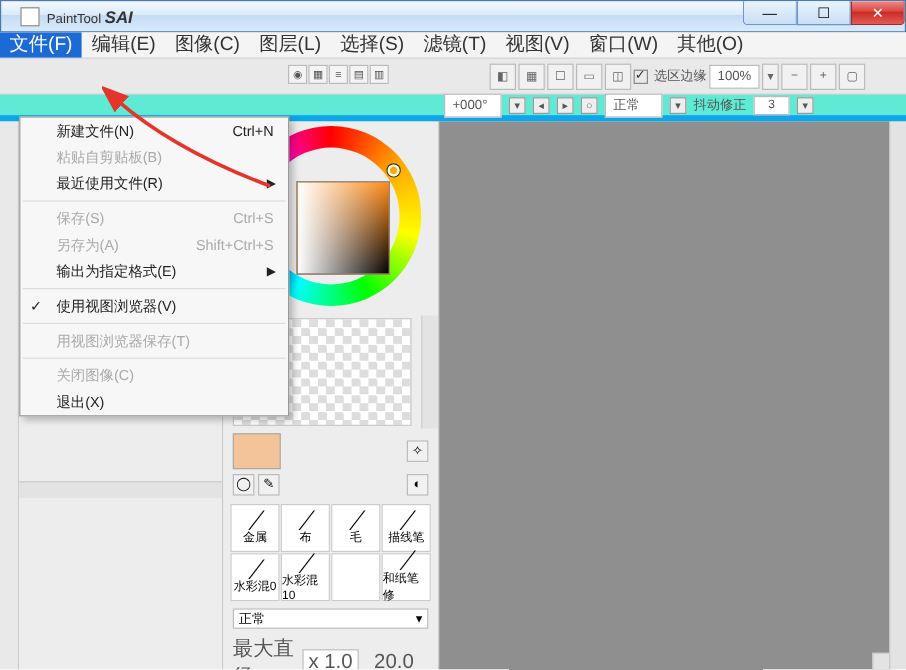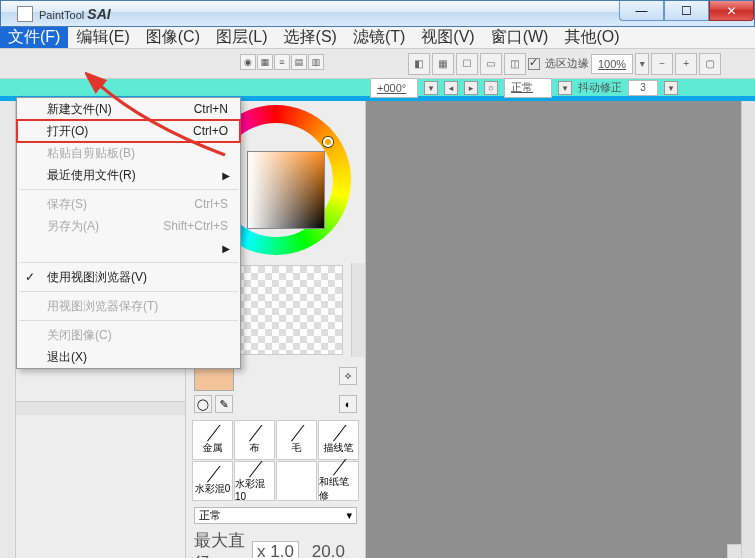--- a/index.html
+++ b/index.html
@@ -28,21 +28,21 @@
 .dropdown .dd-item .shortcut { position: absolute; right: 12px; }
 .dropdown .dd-item .arrow { position: absolute; right: 10px; font-size: 10px; }
 .dropdown .dd-item .check { position: absolute; left: 8px; }
 .dropdown .dd-sep { height: 1px; background: #ddd; margin: 3px 2px; }
 .dropdown .dd-item.highlighted { outline: 2px solid #e4352b; outline-offset: -1px; }
 
 
 .toolrow { height: 30px; background: #e9e9e9; border-bottom: 1px solid #ccc; display: flex; align-items: center; }
 .toolrow-inner { margin-left: 240px; display: flex; gap: 2px; align-items: center; font-size: 11px; color: #555; }
 .tbtn { width: 22px; height: 22px; border: 1px solid #bbb; background: #f1f1f1; display: flex; align-items: center; justify-content: center; font-size: 10px; color: #666; }
-.tbox { height: 20px; border: 1px solid #bbb; background: #fff; padding: 0 6px; display: flex; align-items: center; font-size: 11px; text-decoration: underline; }
+.tbox { height: 20px; border: 1px solid #bbb; background: #fff; padding: 0 6px; display: flex; align-items: center; font-size: 11px; }
 .chk { width: 12px; height: 12px; border: 1px solid #888; display: inline-block; margin-right: 3px; position: relative; }
 .chk.on::after { content:"✓"; position:absolute; left:0; top:-3px; font-size:11px; color:#333;}
 
 
 .toolrow2 { height: 22px; background:#5eead4; border-bottom:5px solid #0ea5e9; display:flex; align-items:center; }
 .toolrow2-inner { margin-left: 370px; display:flex; gap:6px; align-items:center; font-size:11px; color:#555; }
 .mini { width: 30px; height:16px; border:1px solid #bbb; background:#fff; font-size:10px; text-align:center; line-height:14px; }
 .tgl { width:14px; height:14px; border:1px solid #999; background:#eee; font-size:9px; text-align:center; line-height:12px; }
 
 
@@ -164,41 +164,38 @@
     <div class="mini">3</div>
     <div class="tgl">▾</div>
   </div>
 </div>
 
 <div class="dropdown">
   <div class="dd-item">
     <span>新建文件(N)</span>
     <span class="shortcut">Ctrl+N</span>
   </div>
-  <div class="dd-item highlighted">
-    <span>打开(O)</span>
-    <span class="shortcut">Ctrl+O</span>
-  </div>
   <div class="dd-item disabled">
     <span>粘贴自剪贴板(B)</span>
   </div>
   <div class="dd-item">
     <span>最近使用文件(R)</span>
     <span class="arrow">▶</span>
   </div>
   <div class="dd-sep"></div>
   <div class="dd-item disabled">
     <span>保存(S)</span>
     <span class="shortcut">Ctrl+S</span>
   </div>
   <div class="dd-item disabled">
     <span>另存为(A)</span>
     <span class="shortcut">Shift+Ctrl+S</span>
   </div>
   <div class="dd-item">
+    <span>输出为指定格式(E)</span>
     <span class="arrow">▶</span>
   </div>
   <div class="dd-sep"></div>
   <div class="dd-item">
     <span class="check">✓</span>
     <span>使用视图浏览器(V)</span>
   </div>
   <div class="dd-sep"></div>
   <div class="dd-item disabled">
     <span>用视图浏览器保存(T)</span>

